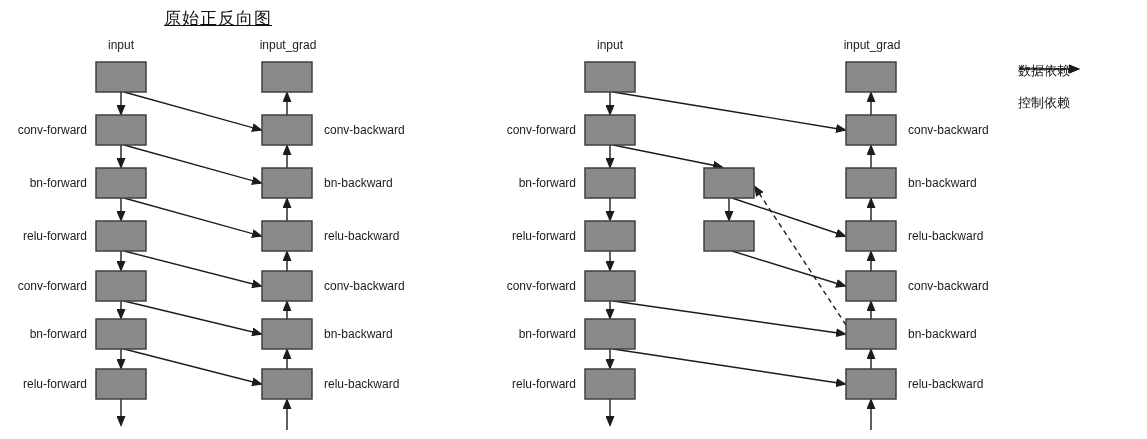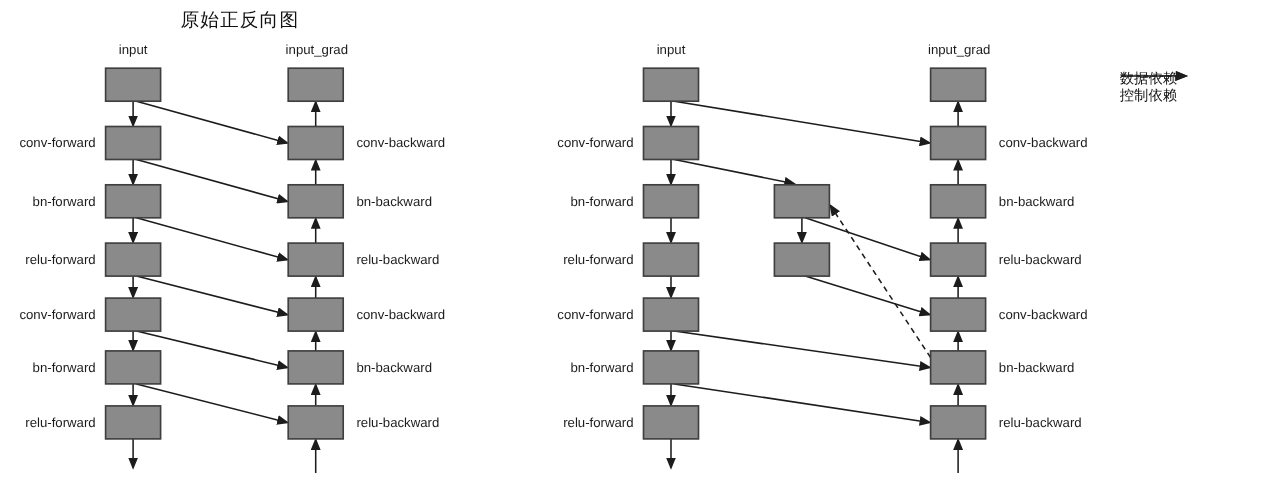--- a/index.html
+++ b/index.html
@@ -3,26 +3,26 @@
 <meta charset="utf-8">
 <style>
   html,body{margin:0;padding:0;background:#ffffff;}
   .stage{
     position:relative;width:1147px;height:439px;background:#ffffff;
     font-family:"Liberation Sans","DejaVu Sans",sans-serif;overflow:hidden;
   }
   .stage svg{position:absolute;left:0;top:0;}
   .diagram-title{
     position:absolute;top:7px;transform:translateX(-50%);
-    font-size:17px;color:#111111;white-space:nowrap;letter-spacing:1px;
+    font-size:17px;color:#111111;white-space:nowrap;letter-spacing:1px;text-decoration:underline;
   }
   #title-left{left:218px;}
   #title-right{left:750px;}
   .legend{
-    position:absolute;left:1018px;top:63px;display:flex;flex-direction:column;
+    position:absolute;left:1018px;top:63px;display:flex;flex-direction:column;gap:16px;
   }
   .legend-row{display:flex;align-items:center;height:16px;gap:10px;}
   .legend-label{font-size:13px;color:#111111;white-space:nowrap;}
   .node{fill:#8a8a8a;stroke:#3f3f3f;stroke-width:1.5;}
   .edge{stroke:#1c1c1c;stroke-width:1.4;fill:none;}
   .edge-dashed{stroke-dasharray:5,4;}
   .nlabel{font-size:12px;fill:#1c1c1c;}
   .header{font-size:12px;fill:#1c1c1c;}
 </style>
 </head>

